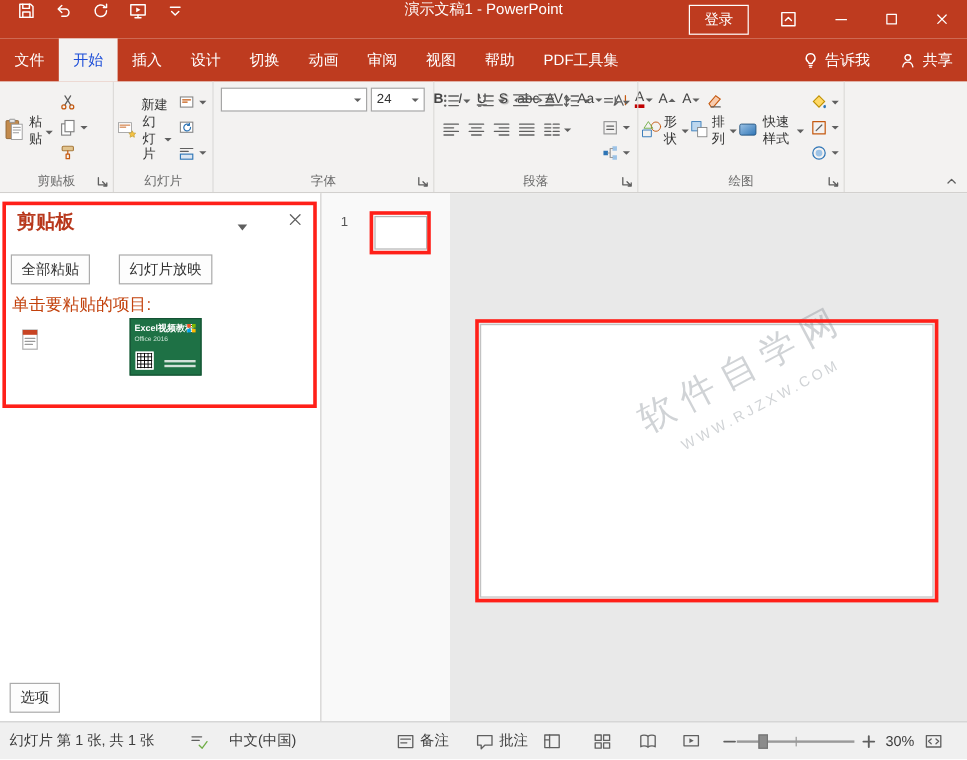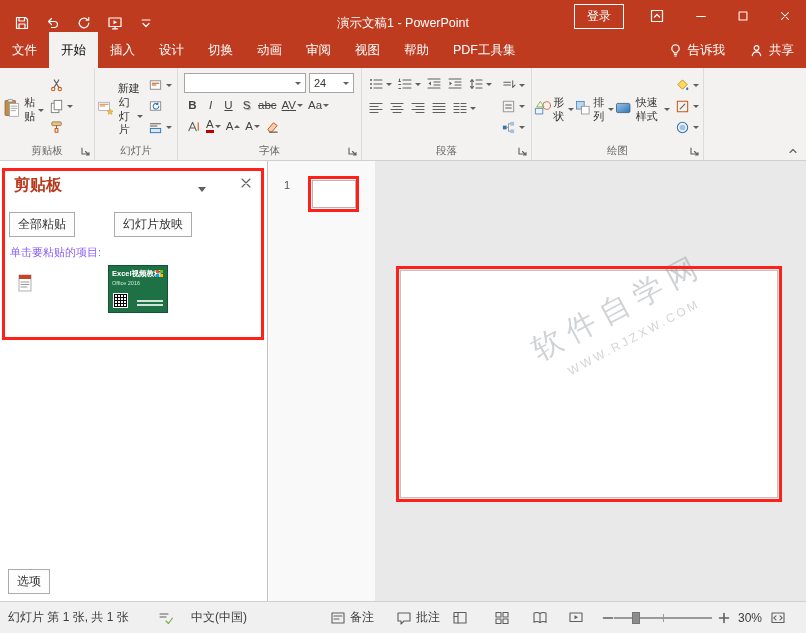--- a/index.html
+++ b/index.html
@@ -5,73 +5,73 @@
   *{margin:0;padding:0;box-sizing:border-box}
   html,body{width:806px;height:633px;overflow:hidden}
   body{font-family:"Liberation Sans","DejaVu Sans",sans-serif;font-size:12px;color:#333;background:#fff}
   button{font-family:Liberation Serif, serif;cursor:pointer}
   svg{display:block}
   .sk,.skw,.sko,.skb,.skg,.ska{fill:none;stroke-width:1.1;stroke-linecap:round;stroke-linejoin:round}
   .sk{stroke:#5f5f5f}.skw{stroke:#fff;stroke-width:1.2}.sko{stroke:#c55a11}.skb{stroke:#2e75b6}.skg{stroke:#70ad47}.ska{stroke:#9a9a9a}
   #app{position:relative;width:806px;height:633px;background:#fff;overflow:hidden}
 
   
-  .titlebar{position:absolute;left:0;top:0;width:100%;height:32px;background:#be3b1f;color:#fff;display:flex;align-items:flex-end}
+  .titlebar{position:absolute;left:0;top:0;width:100%;height:32px;background:#be3b1f;color:#fff;display:flex;align-items:flex-start}
   .qat{display:flex;align-items:center;gap:13px;padding-left:13px;z-index:2}
   .tbtn{display:inline-flex;align-items:center;justify-content:center;width:18px;height:18px;cursor:pointer}
   .wintitle{position:absolute;left:0;right:0;text-align:center;font-size:12.5px;pointer-events:none}
   .tright{margin-left:auto;display:flex;align-items:center;height:100%;z-index:2}
   .signin{background:transparent;border:1px solid #fff;color:#fff;font-size:12px;padding:3px 12px;margin-right:24px}
   .winbtn{width:42px;height:100%;display:flex;align-items:center;justify-content:center;cursor:pointer}
   .rdo{margin-right:14px}
 
   
   .tabrow{position:absolute;left:0;top:32px;width:100%;height:36px;background:#be3b1f;display:flex;align-items:stretch;color:#fff}
   .tab{display:flex;align-items:center;gap:5px;padding:0 12px;font-size:12.5px;cursor:pointer;white-space:nowrap}
-  .tab.active{background:#f3f2f1;color:#000000}
+  .tab.active{background:#f3f2f1;color:#1d4ed8}
   .grow{flex:1}
 
   
   .ribbon{position:absolute;left:0;top:68px;width:100%;height:93px;background:#f3f2f1;border-bottom:1px solid #d2d0ce;display:flex}
   .group{position:relative;height:100%;border-right:1px solid #dddbd9;padding:4px 2px 16px}
   .group-label{position:absolute;left:0;right:0;bottom:2px;text-align:center;font-size:10.5px;color:#696969;pointer-events:none}
   .launcher{position:absolute;right:2px;bottom:2px;width:12px;height:12px;cursor:pointer}
   .gc{display:flex;height:100%}
   .bigbtn{display:flex;flex-direction:row;align-items:center;padding-top:3px;cursor:pointer}
   .bigbtn .ic26{width:26px;height:26px;margin-bottom:3px}
   .biglabel{font-size:11px;color:#333;text-align:center;line-height:1.25}
   .lrow{display:flex;align-items:center;justify-content:center;gap:3px}
   .carrow{display:flex;justify-content:center;margin-top:2px}
   .cv{width:0;height:0;border-left:3px solid transparent;border-right:3px solid transparent;border-top:3.5px solid #5f5f5f;display:inline-block}
   .cvu{width:0;height:0;border-left:3px solid transparent;border-right:3px solid transparent;border-bottom:3.5px solid #5f5f5f;display:inline-block}
   .minicol{display:flex;flex-direction:column;gap:4px;padding-top:5px;margin-left:3px}
   .mini{display:flex;align-items:center;gap:3px;height:17px;padding:0 2px;cursor:pointer}
   .mini svg{width:15px;height:15px}
-  .fontcol{display:flex;flex-direction:column;gap:3px;padding:1px 4px 0}
+  .fontcol{display:flex;flex-direction:row;gap:3px;padding:1px 4px 0}
   .comborow{display:flex;gap:3px}
   .combo{display:flex;align-items:center;justify-content:space-between;background:#fff;border:1px solid #a6a6a6;height:20px;padding:0 4px;font-size:11px;cursor:pointer}
   .toolrow{display:flex;align-items:center;gap:1px}
   .tool{min-width:17px;height:18px;display:flex;align-items:center;justify-content:center;font-size:11.5px;color:#444;cursor:pointer;padding:0 2px;gap:1px}
   .tool svg{width:15px;height:15px}
   .tb{font-weight:bold}.ti{font-style:italic}.tu{text-decoration:underline}
   .tsh{text-shadow:1px 1px 1px #9a9a9a}.tst{text-decoration:line-through}
   .fcolor{border-bottom:3px solid #c00000;line-height:1}
   .paracol{display:flex;flex-direction:column;gap:6px;padding:3px 2px 0}
   .paracol svg{width:16px;height:16px}
   .pbtn{display:flex;align-items:center;gap:2px;padding:1px 2px;cursor:pointer}
   .collapse{position:absolute;right:7px;bottom:3px;cursor:pointer}
 
   
   .clippane{position:absolute;left:0;top:161px;width:268px;height:440px;background:#fff;border-right:1px solid #c6c4c2}
   .cp-title{position:absolute;left:14px;top:14px;font-size:16px;font-weight:bold;color:#b8381c}
   .cp-menu{position:absolute;left:198px;top:20px;cursor:pointer}
   .cp-close{position:absolute;left:238px;top:14px;width:18px;height:18px;cursor:pointer}
-  .cp-btns{position:absolute;left:9px;top:51px;display:flex;gap:39px}
+  .cp-btns{position:absolute;left:9px;top:51px;display:flex;gap:24px}
   .cpbtn{background:#fdfdfd;border:1px solid #ababab;font-size:12px;padding:3px 8px;color:#333}
-  .cp-instruction{position:absolute;left:10px;top:84px;font-size:11px;color:#8b5cf6}
+  .cp-instruction{position:absolute;left:10px;top:84px;font-size:14px;color:#c2410c}
   .cp-item{position:absolute;left:0;top:100px;width:100%;height:58px;cursor:pointer}
   .cp-item-icon{position:absolute;left:16px;top:12px}
   .cp-thumb{position:absolute;left:108px;top:4px;width:60px;height:48px;background:#1e7145;border:1px solid #145233;padding:3px;overflow:hidden}
   .thumb-title{color:#fff;font-size:7.5px;font-weight:bold;white-space:nowrap}
   .thumb-sub{color:#cfe7d8;font-size:5.5px;margin-top:1px}
   .thumb-qr{position:absolute;left:4px;bottom:4px;width:15px;height:15px;background:#fff;background-image:linear-gradient(90deg,#000 1px,transparent 1px),linear-gradient(#000 1px,transparent 1px);background-size:3px 3px;border:1px solid #fff}
   .thumb-bars{position:absolute;right:4px;bottom:6px;width:26px}
   .thumb-bars i{display:block;height:2px;background:rgba(255,255,255,.8);margin-top:2px}
   .mslogo{position:absolute;right:4px;top:4px;width:7px;height:7px;display:grid;grid-template-columns:3px 3px;grid-gap:1px}
   .mslogo i{width:3px;height:3px}

